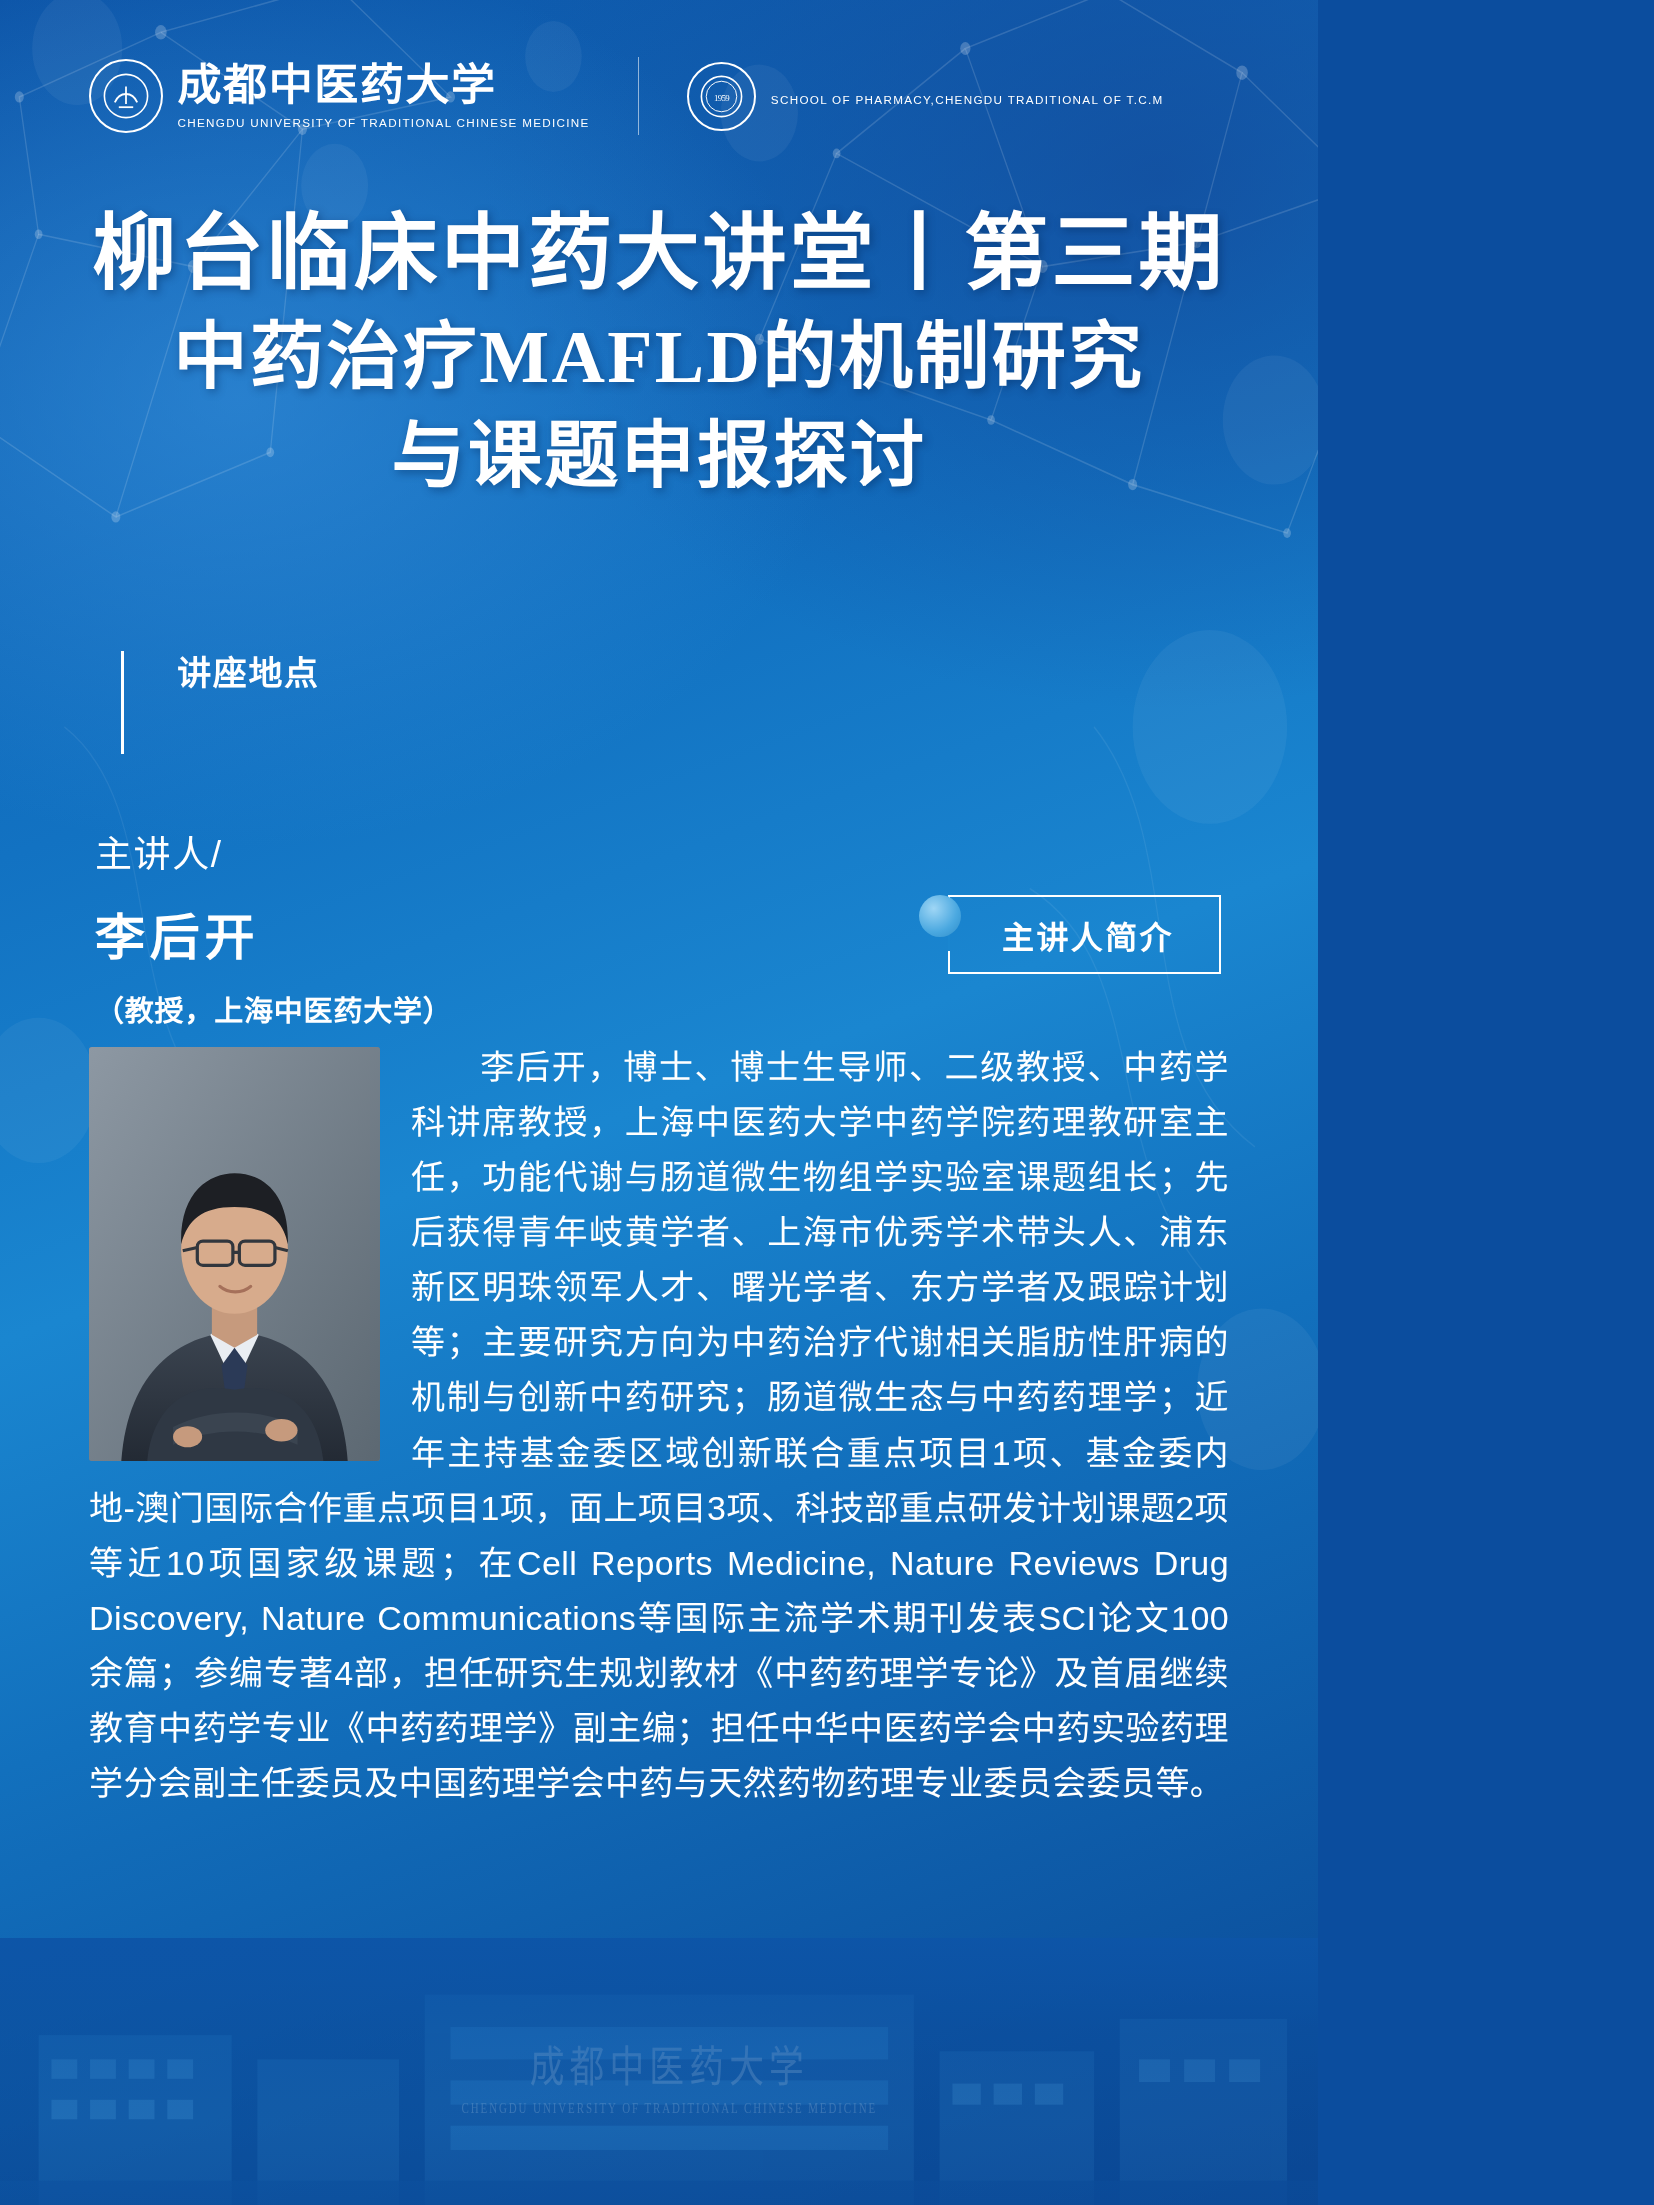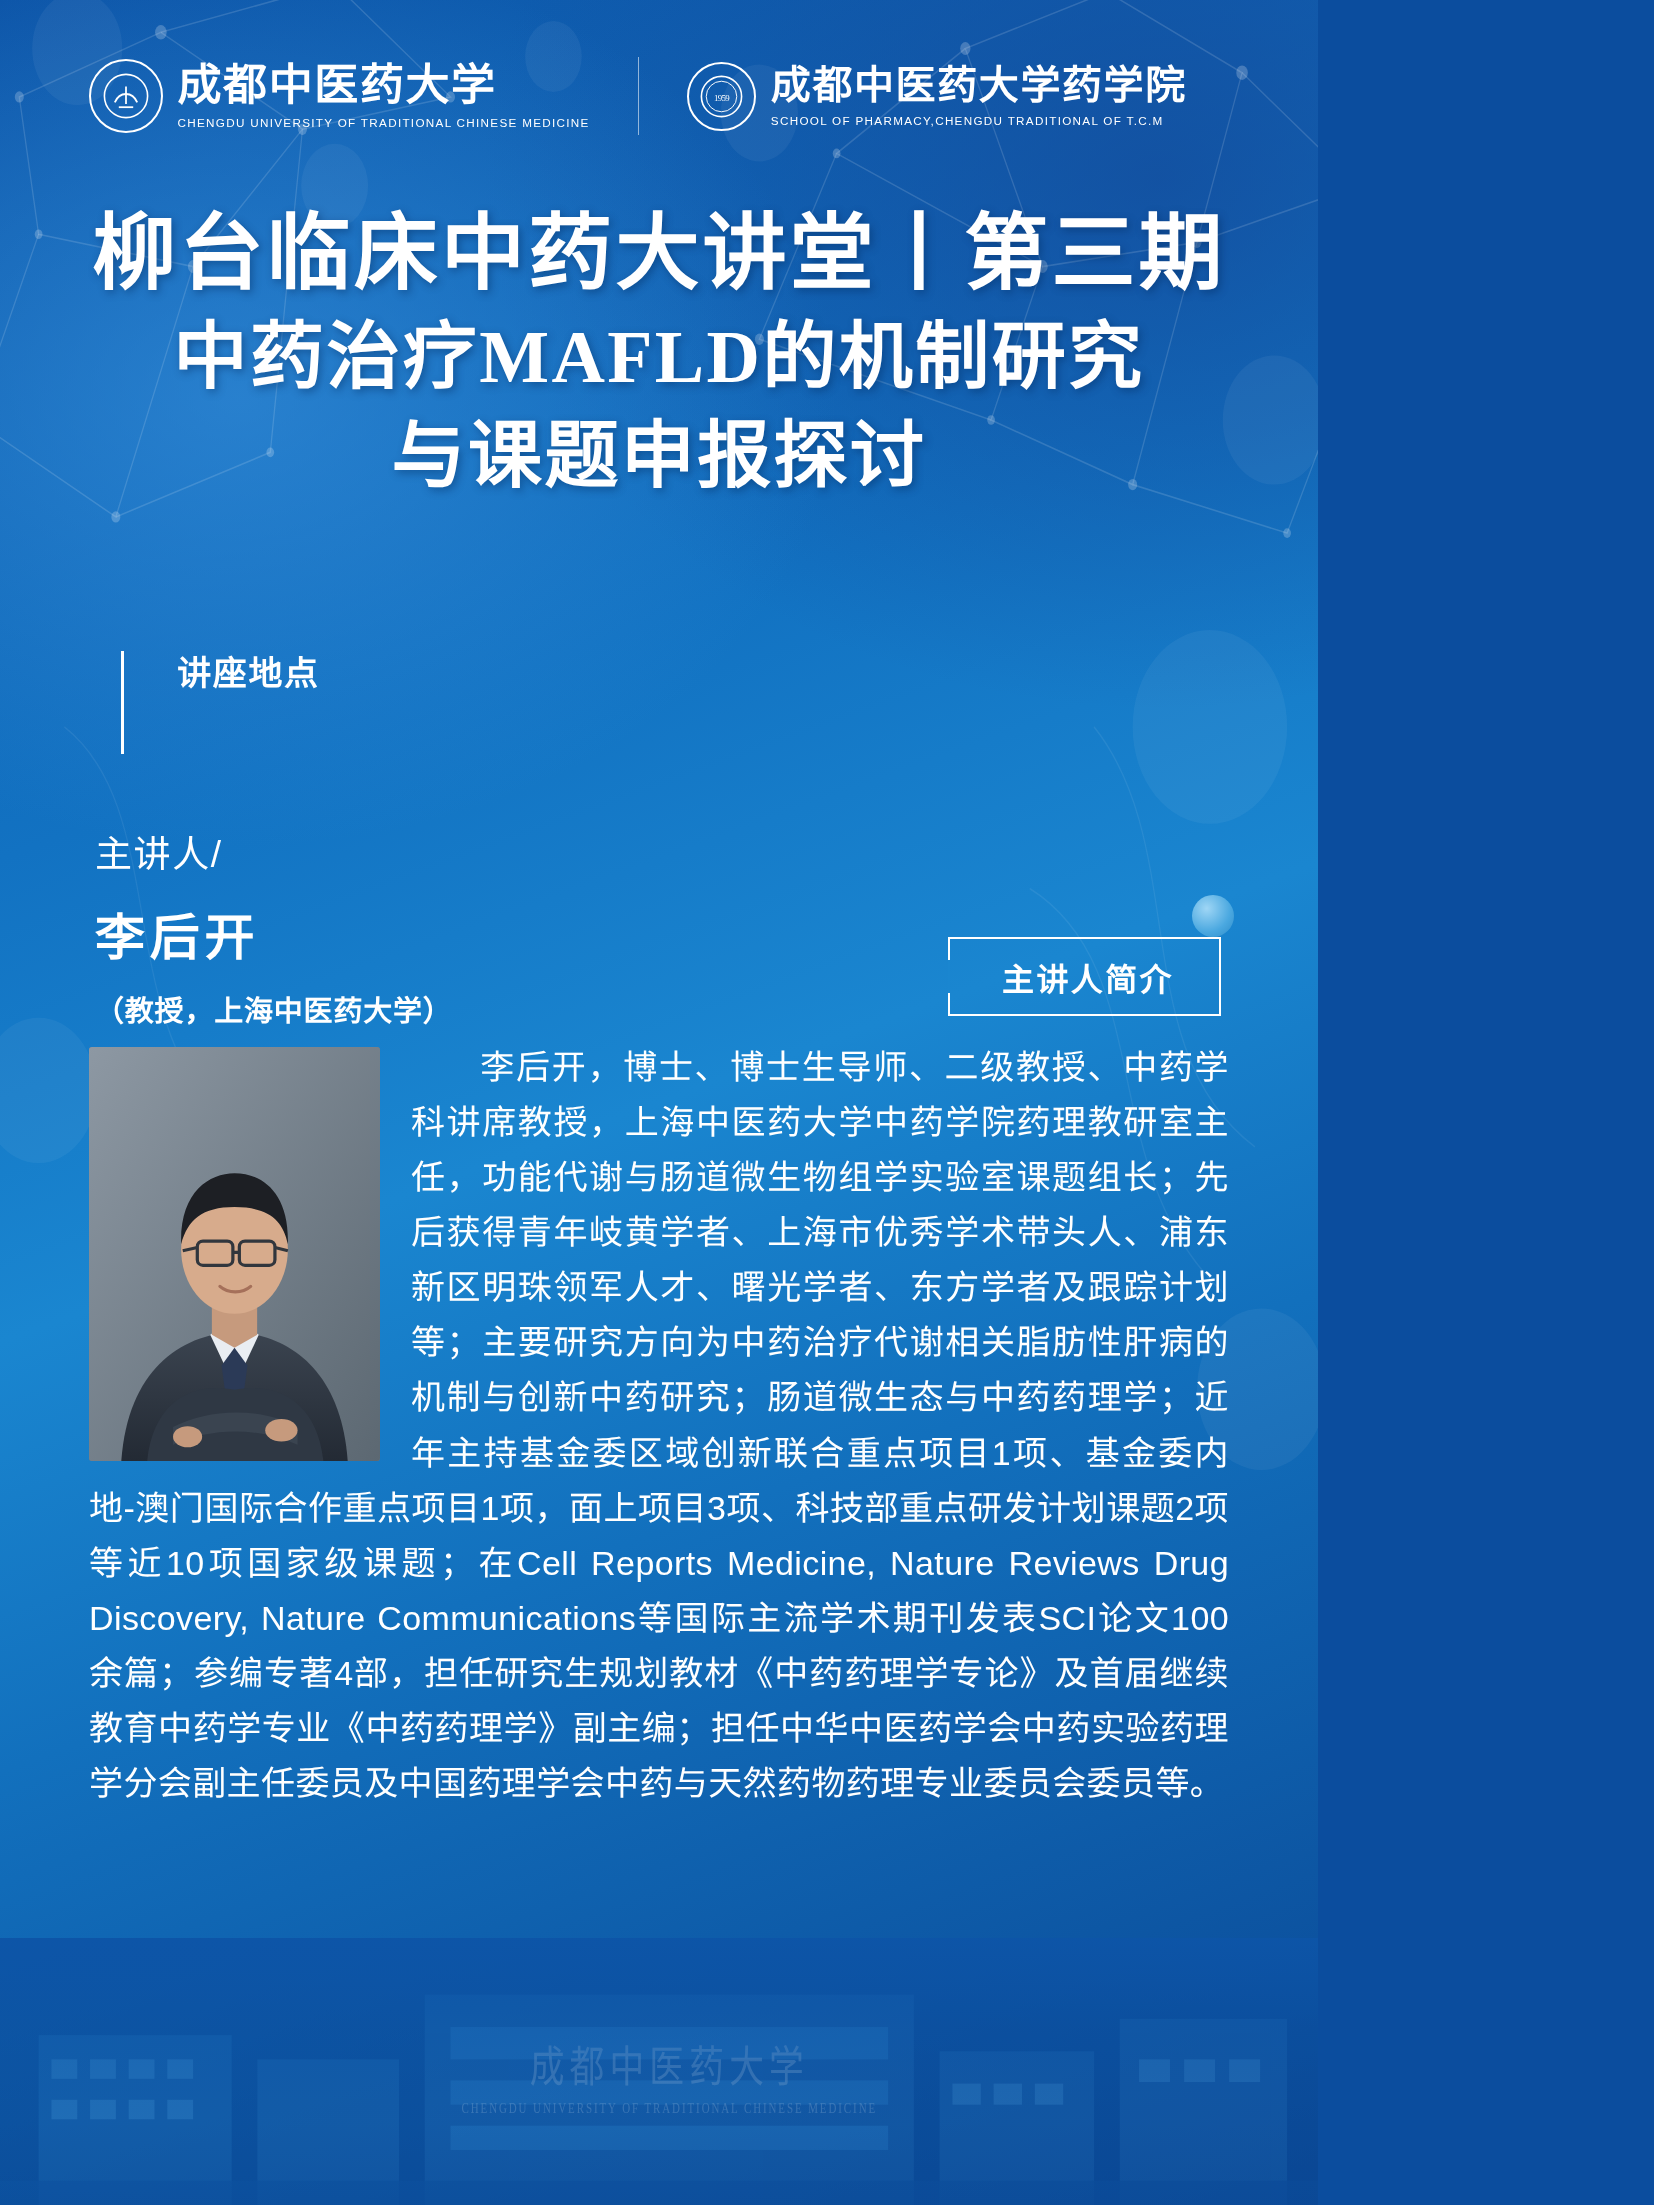--- a/index.html
+++ b/index.html
@@ -153,23 +153,22 @@
     font-weight: 700;
     letter-spacing: 0.8px;
   }
 
   
   .bio-tag {
     position: absolute;
     top: 895px;
     right: 97px;
     display: flex;
-    align-items: flex-end;
-    z-index: 6;
-    flex-direction: column;
+    align-items: flex-start;
+    z-index: 6;
   }
   .bio-dot {
     width: 42px; height: 42px;
     border-radius: 50%;
     background: radial-gradient(circle at 35% 32%, #9fd6f5 0%, #4aa8e0 60%, #2d8cc9 100%);
     margin-right: -13px;
     z-index: 2;
   }
   .bio-frame {
     border: 2.4px solid #ffffff;
@@ -317,21 +316,20 @@
 
     <div class="logo-block">
       <div class="logo-mark small">
         <svg width="45" height="45" viewBox="0 0 56 56" aria-hidden="true" style="font-size:15px">
           <circle cx="28" cy="28" r="25" fill="none" stroke="#ffffff" stroke-width="2"></circle>
           <circle cx="28" cy="28" r="19" fill="none" stroke="#ffffff" stroke-width="1.2"></circle>
           <text x="28" y="33" text-anchor="middle" font-size="11" fill="#ffffff" font-family="Liberation Serif, serif">1959</text>
         </svg>
       </div>
       <div class="logo-text">
-        <div class="logo-cn second">成都中医药大学药学院</div>
         <div class="logo-en">SCHOOL OF PHARMACY,CHENGDU TRADITIONAL OF T.C.M</div>
       </div>
     </div>
   </div>
 
   <div class="titles">
     <div class="title-line1">柳台临床中药大讲堂丨第三期</div>
     <div class="title-line2">中药治疗MAFLD的机制研究</div>
     <div class="title-line3">与课题申报探讨</div>
   </div>

